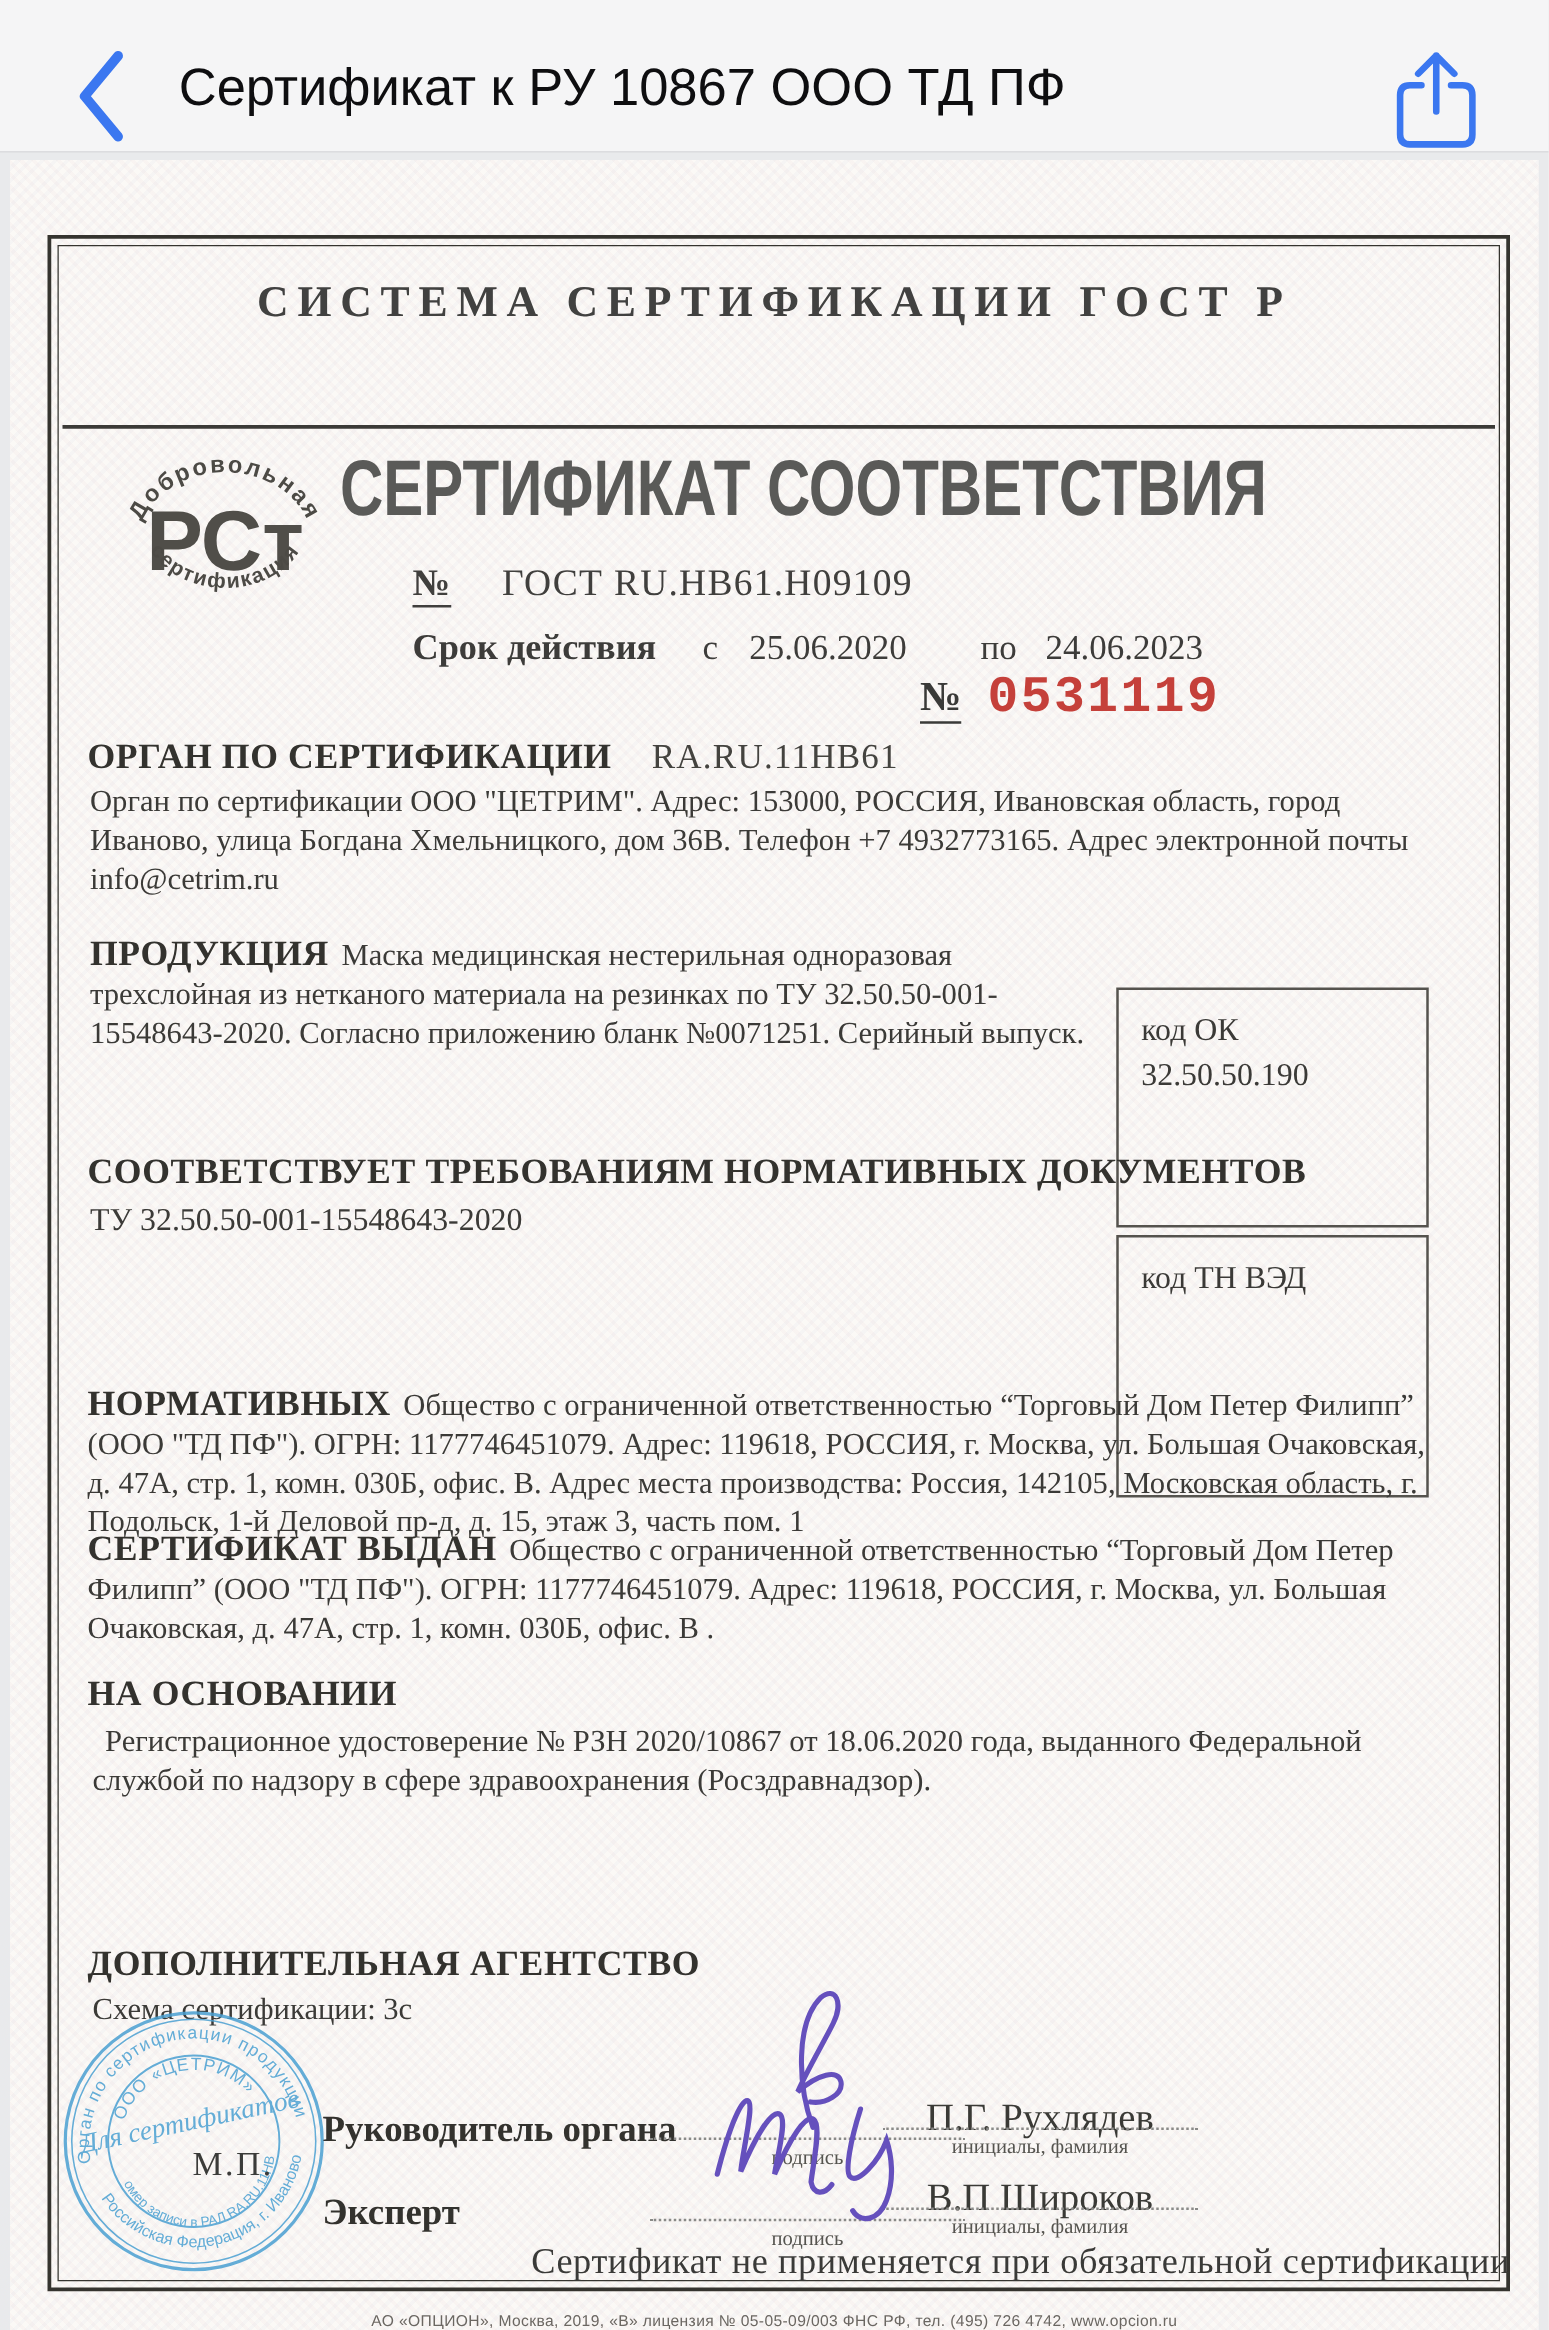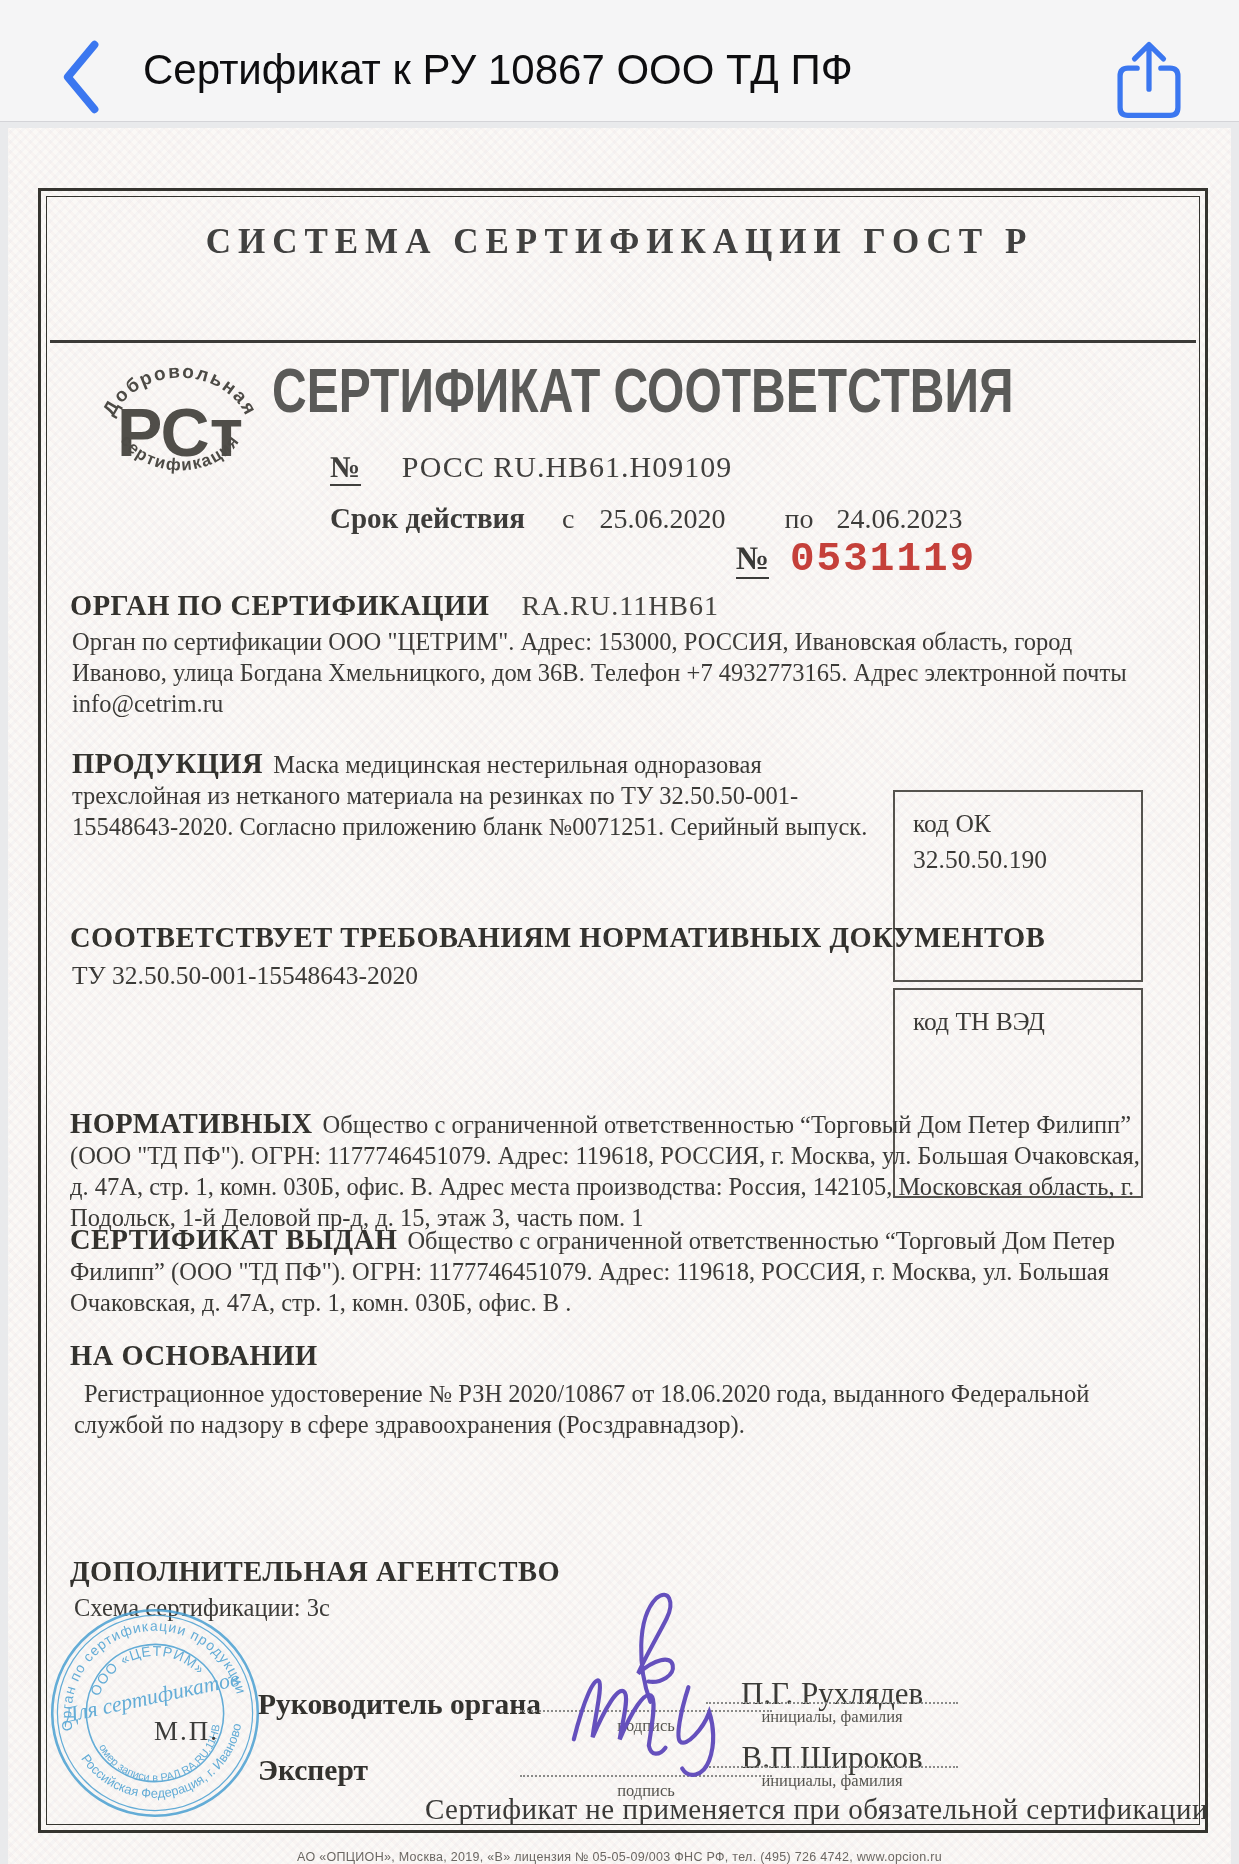--- a/index.html
+++ b/index.html
@@ -99,21 +99,21 @@
         <text font-size="17" font-weight="700" fill="#4c4a45" letter-spacing="1.5">
           <textPath href="#lg-bot" startOffset="50%" text-anchor="middle">сертификация</textPath>
         </text>
       </svg>
     </div>
 
     <div class="abs cert-title">СЕРТИФИКАТ СООТВЕТСТВИЯ</div>
 
     <div class="abs regline" style="left:322px">
       <span class="no-lab">№</span>
-      <span style="margin-left:32px">РОСС RU.НВ61.Н09109</span>
+      <span style="margin-left:32px">ГОСТ RU.НВ61.Н09109</span>
     </div>
 
     <div class="abs validity" style="left:322px;top:374px">
       <b>Срок действия</b>
       <span style="margin-left:30px">с</span>
       <span style="margin-left:18px">25.06.2020</span>
       <span style="margin-left:52px">по</span>
       <span style="margin-left:16px">24.06.2023</span>
     </div>
 

